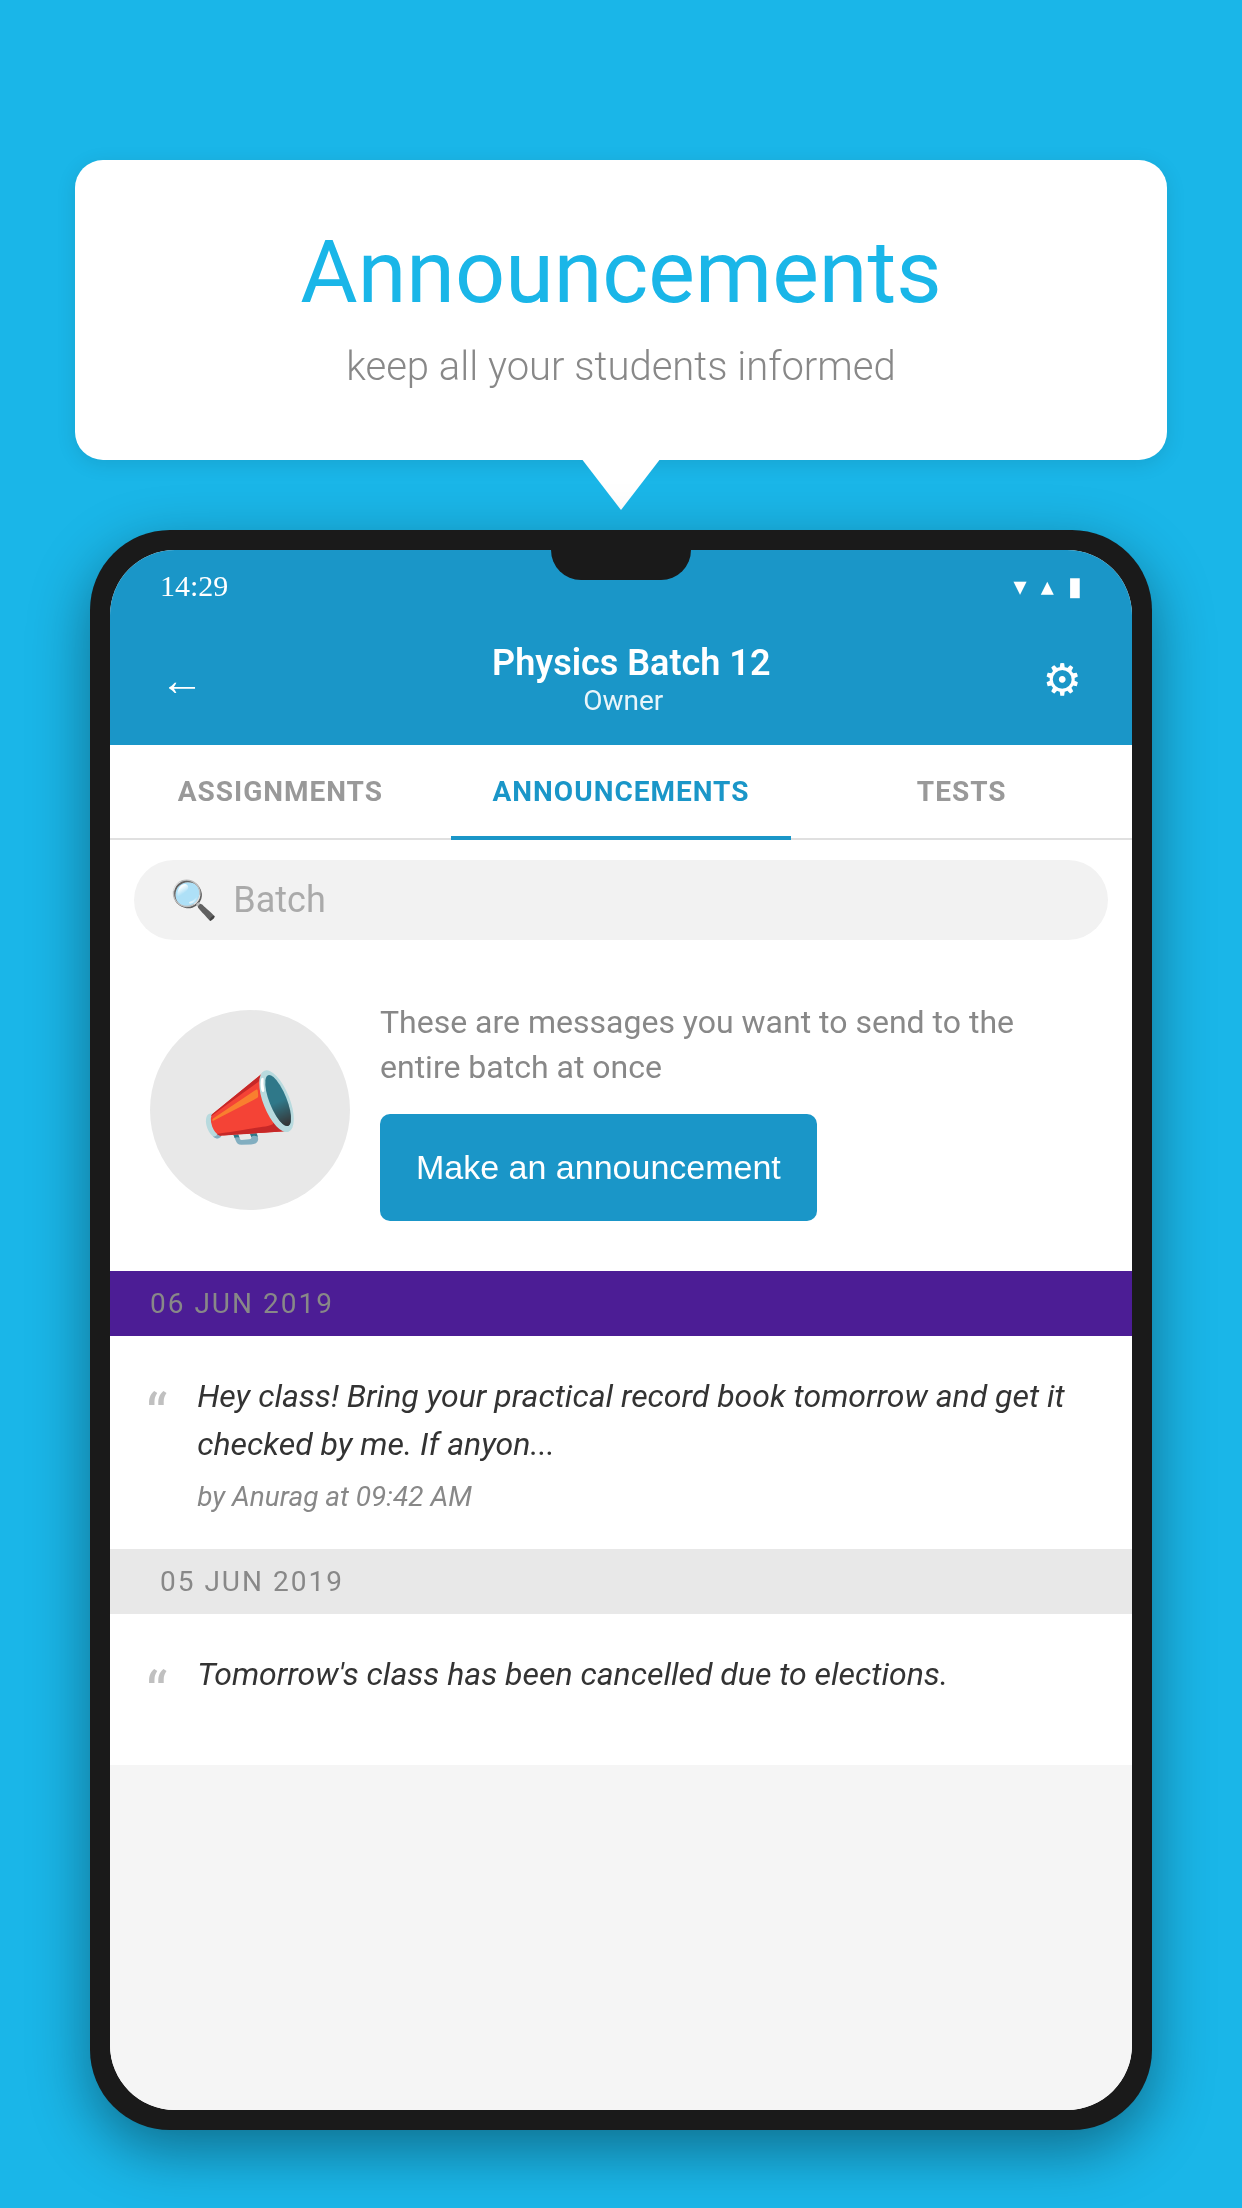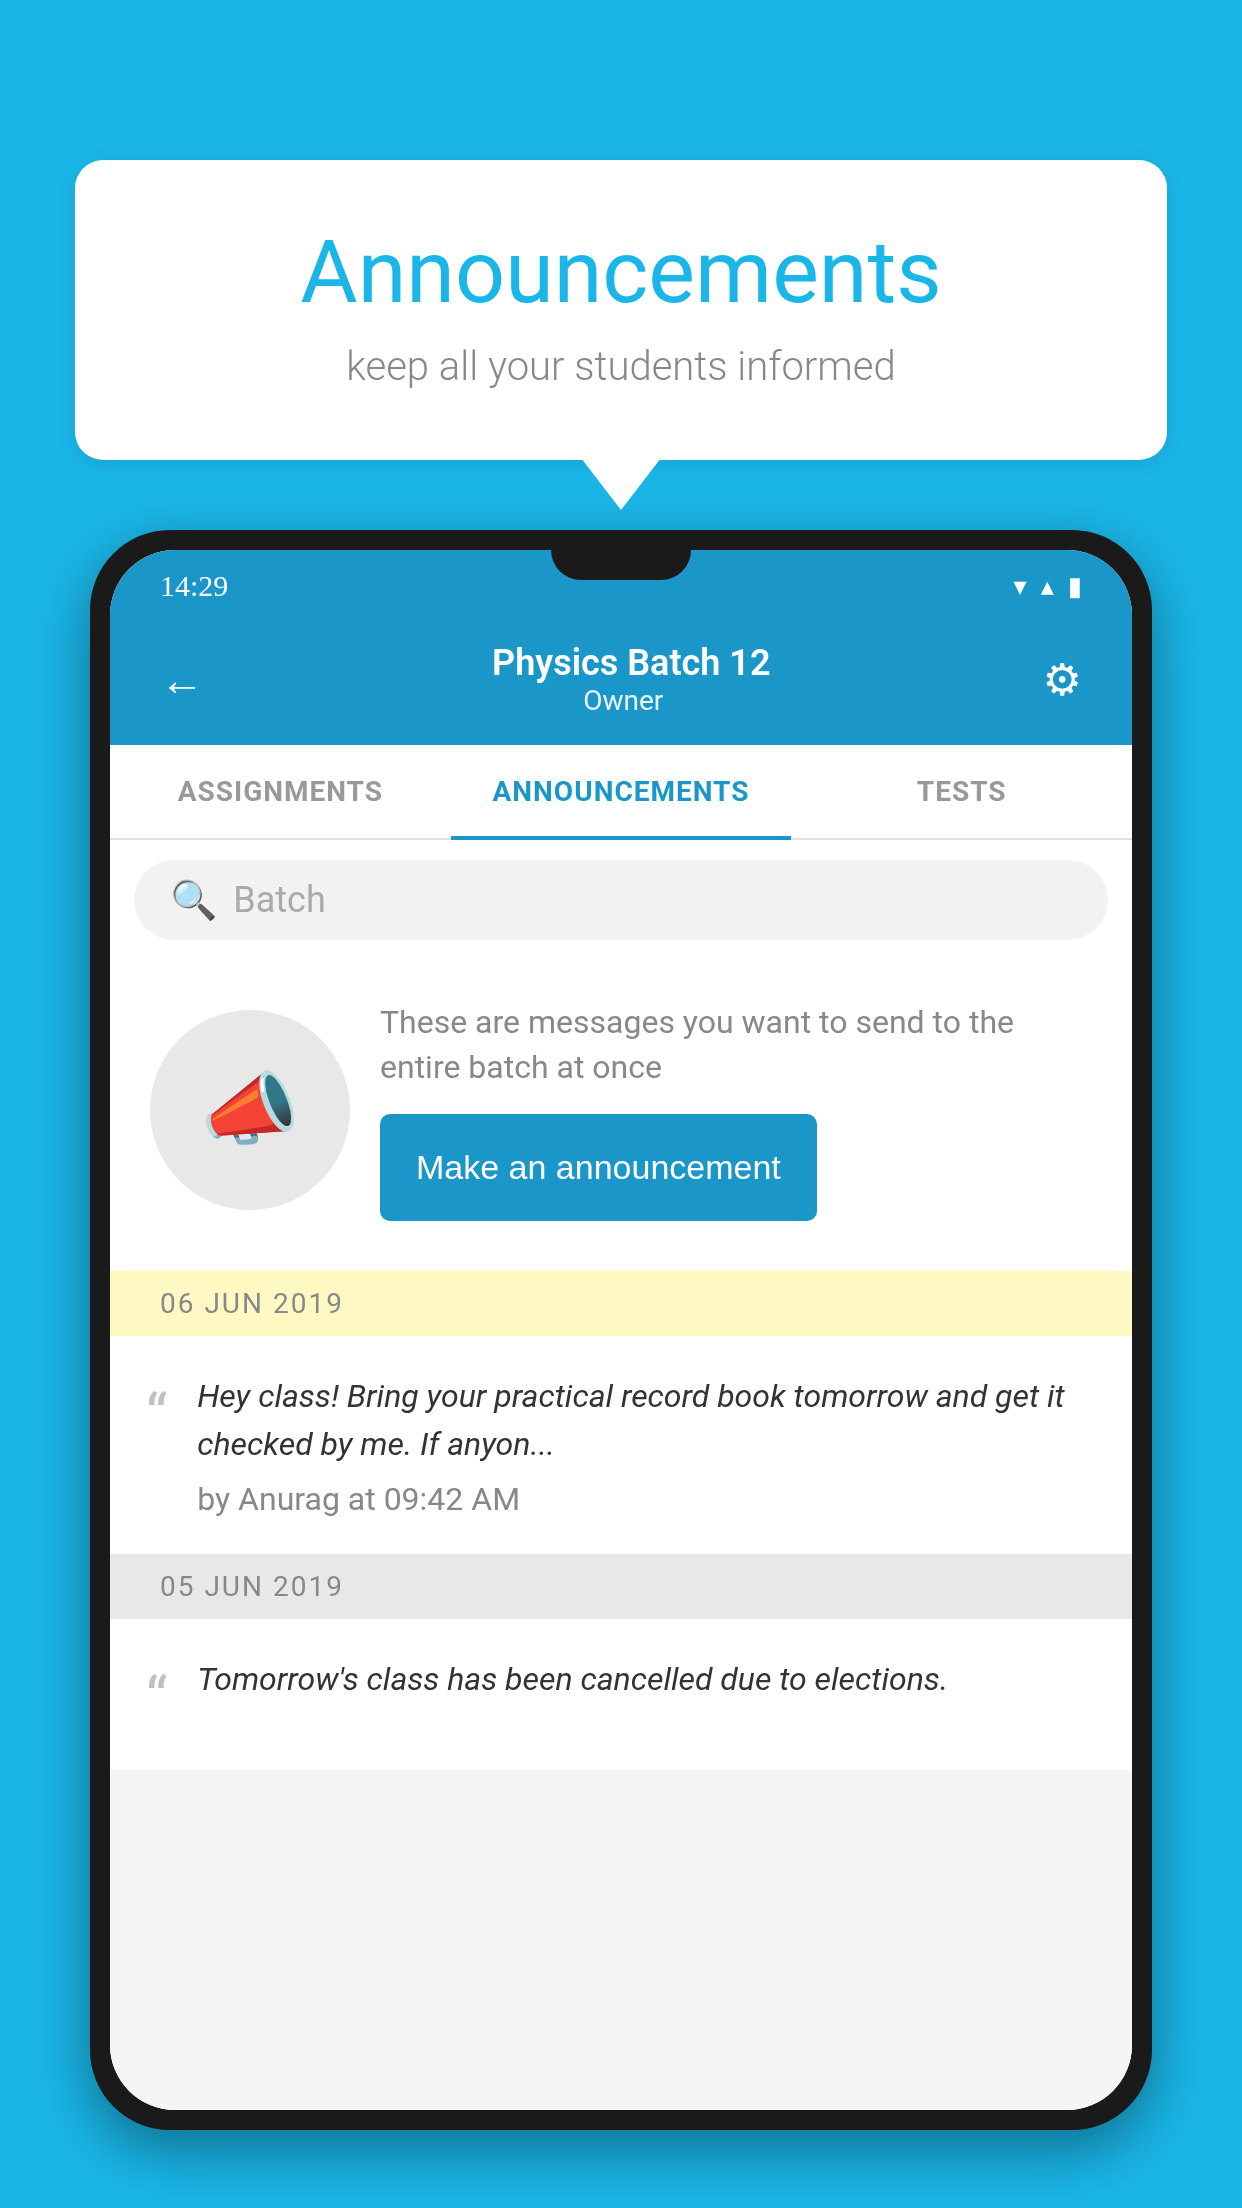--- a/index.html
+++ b/index.html
@@ -281,22 +281,22 @@
       border-radius: 10px;
       padding: 34px 36px;
       font-size: 34px;
       font-weight: 500;
       cursor: pointer;
       width: fit-content;
     }
 
     
     .date-divider {
-      background: #fef9c3;
-      padding: 16px 50px;
+      background: #4c1d95;
+      padding: 16px 40px;
       flex-shrink: 0;
     }
 
     .date-text {
       color: #888;
       font-size: 28px;
       letter-spacing: 2px;
     }
 
     
@@ -322,21 +322,22 @@
     .announcement-text {
       color: #333;
       font-size: 32px;
       font-style: italic;
       line-height: 1.5;
       margin-bottom: 12px;
     }
 
     .announcement-meta {
       color: #888;
-      font-size: 32px;
+      font-size: 28px;
+      font-style: italic;
     }
 
     
     .date-divider-2 {
       background: #e8e8e8;
       padding: 16px 50px;
       flex-shrink: 0;
     }
 
     

